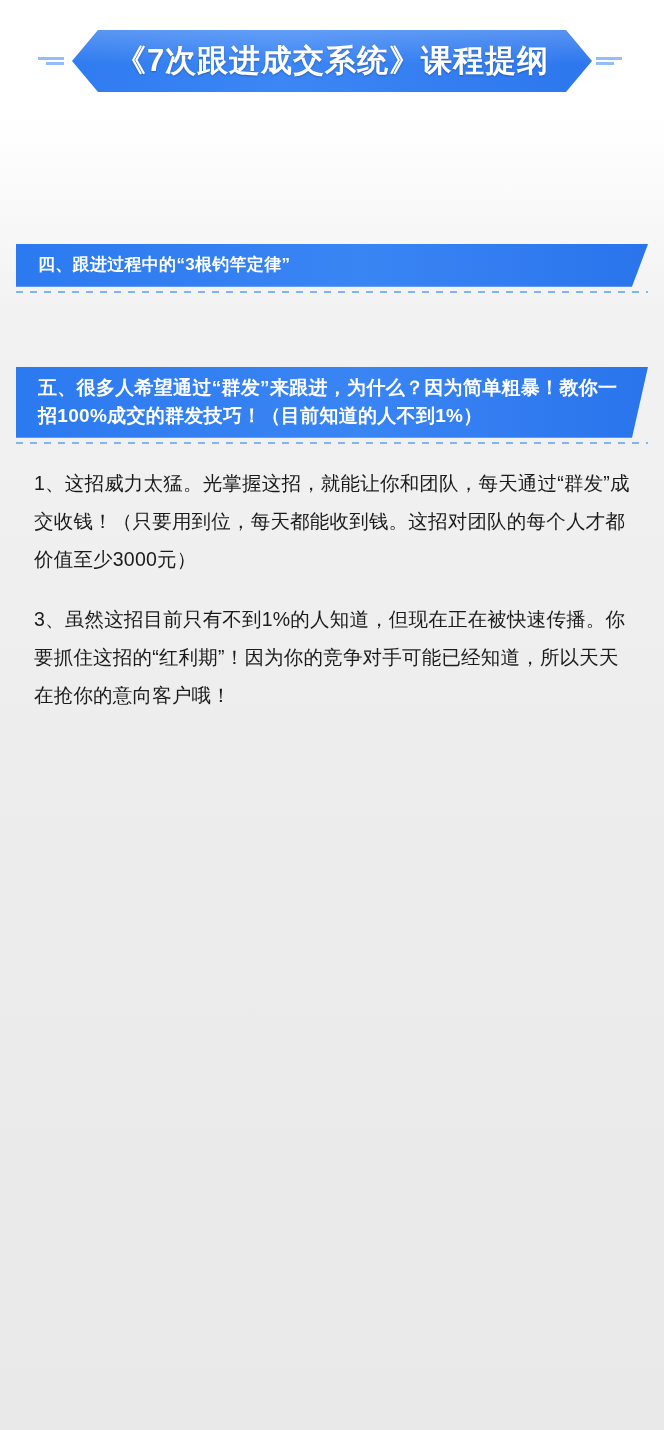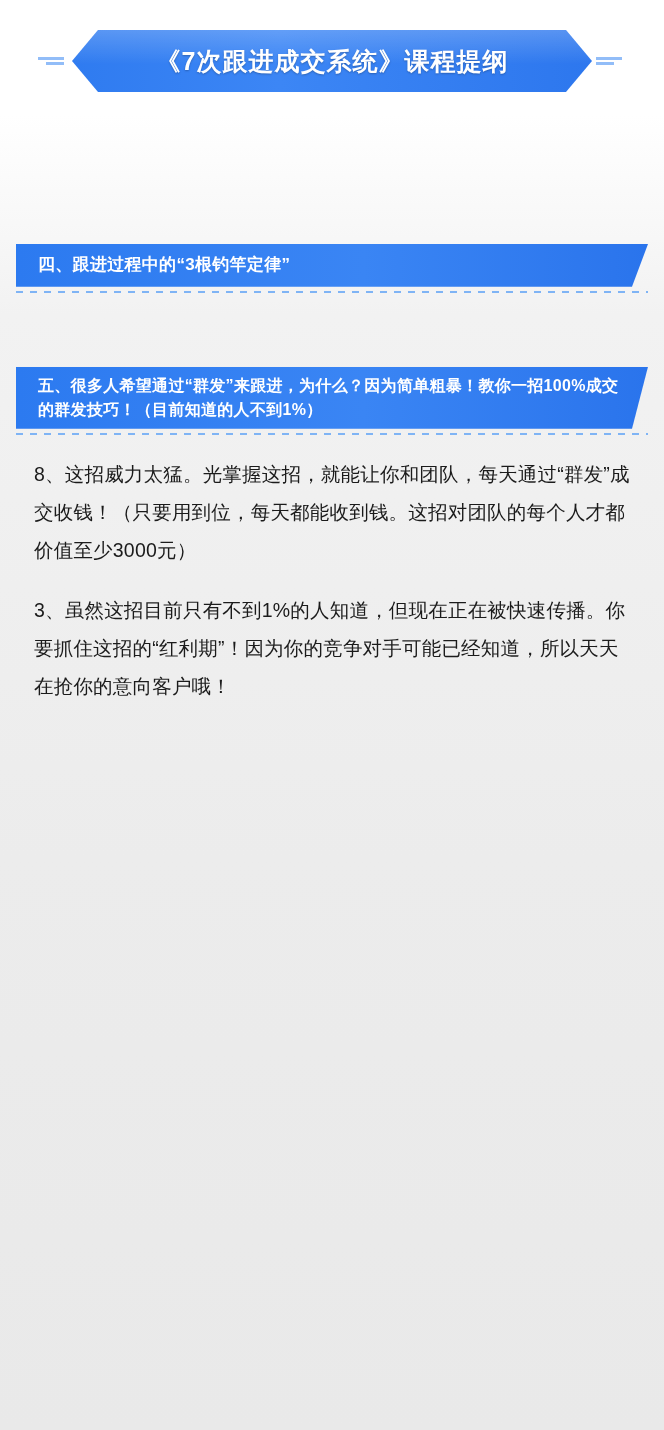--- a/index.html
+++ b/index.html
@@ -45,21 +45,21 @@
   .title-banner::before {
     content: "";
     position: absolute;
     left: 0; right: 0; top: 0; bottom: 0;
     background: linear-gradient(180deg, rgba(255,255,255,0.20) 0%, rgba(255,255,255,0.0) 55%);
     pointer-events: none;
   }
   .title-text {
     position: relative;
     color: #ffffff;
-    font-size: 25px;
+    font-size: 31px;
     font-weight: bold;
     letter-spacing: 1px;
     text-shadow: 0 1px 2px rgba(0,0,0,0.25);
     white-space: nowrap;
   }
   .title-deco-left, .title-deco-right {
     position: absolute;
     top: 50%;
     width: 30px;
     height: 12px;
@@ -90,21 +90,21 @@
     box-shadow: 0 1px 3px rgba(0,0,0,0.15);
     clip-path: polygon(0 0, 100% 0, calc(100% - 16px) 100%, 0 100%);
   }
   .sec-head .sec-head-inner {
     padding: 9px 26px 9px 22px;
     font-size: 17px;
     line-height: 1.45;
     letter-spacing: .3px;
   }
   .sec-head.small .sec-head-inner {
-    font-size: 16px;
+    font-size: 19px;
     line-height: 1.5;
     padding: 7px 26px 7px 22px;
   }
   .sec-dash {
     margin: 4px 16px 0;
     height: 2px;
     background-image: repeating-linear-gradient(90deg, #7fb4f5 0 7px, transparent 7px 14px);
   }
 
   
@@ -160,18 +160,18 @@
   </div>
 
   <div class="spacer-lg"></div>
 
   <div class="section">
     <div class="sec-head small">
       <div class="sec-head-inner">五、很多人希望通过“群发”来跟进，为什么？因为简单粗暴！教你一招100%成交的群发技巧！（目前知道的人不到1%）</div>
     </div>
     <div class="sec-dash"></div>
     <div class="sec-body">
-      <p class="gap">8、这招威力太猛。光掌握这招，就能让你和团队，每天通过“群发”成交收钱！（只要用到位，每天都能收到钱。这招对团队的每个人才都价值至少3000元）</p>
+      <p class="gap">1、这招威力太猛。光掌握这招，就能让你和团队，每天通过“群发”成交收钱！（只要用到位，每天都能收到钱。这招对团队的每个人才都价值至少3000元）</p>
       <p>3、虽然这招目前只有不到1%的人知道，但现在正在被快速传播。你要抓住这招的“红利期”！因为你的竞争对手可能已经知道，所以天天在抢你的意向客户哦！</p>
     </div>
   </div>
 
 </div>
 
 </body></html>

